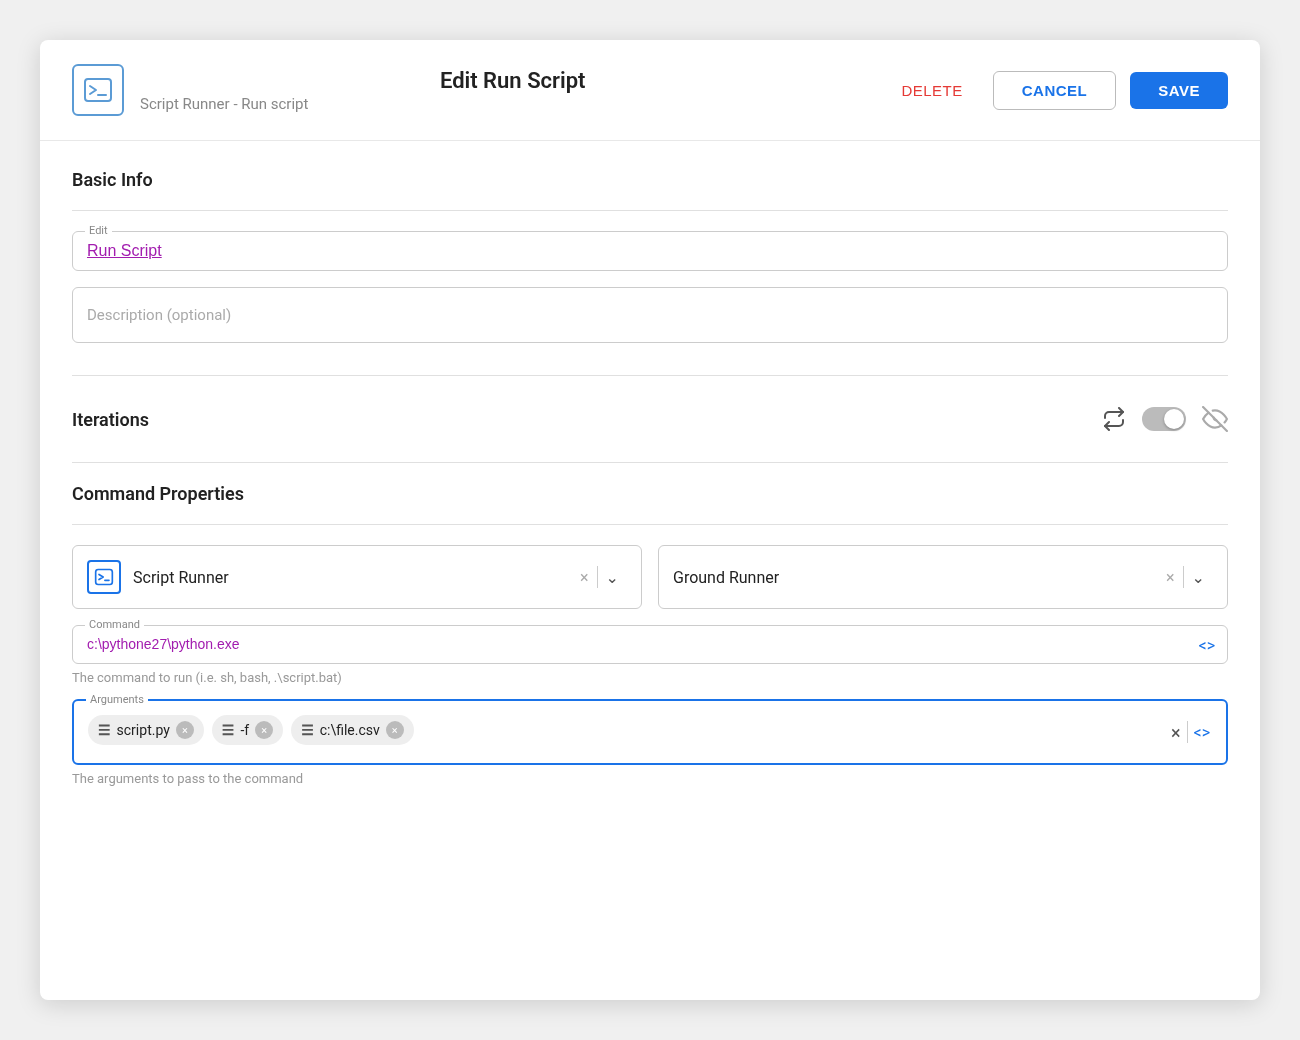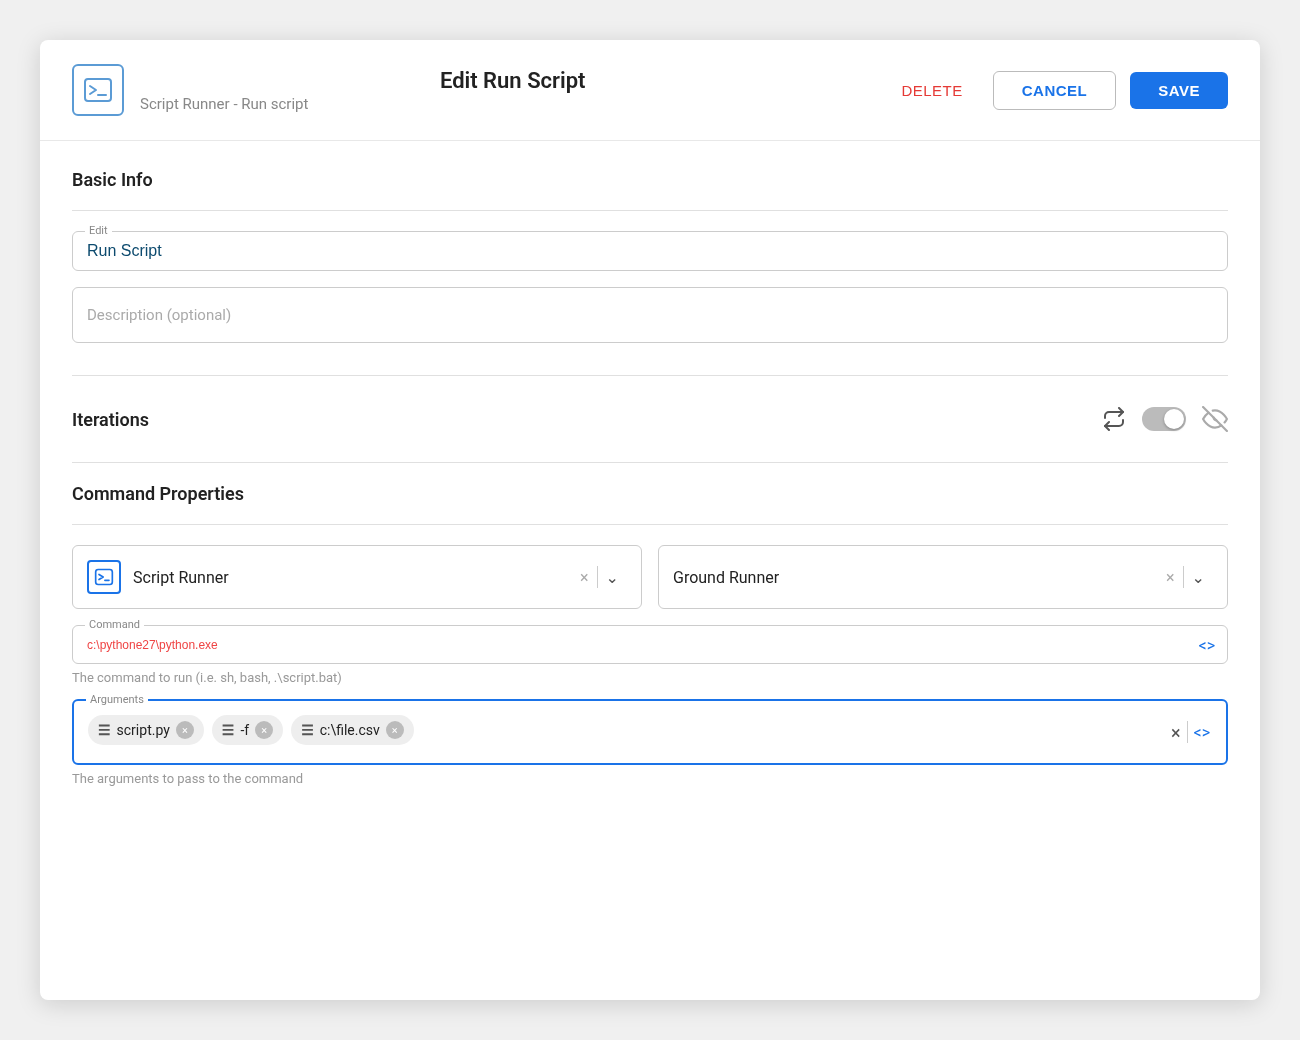--- a/index.html
+++ b/index.html
@@ -123,24 +123,25 @@
       position: absolute;
       top: -8px;
       left: 12px;
       background: #fff;
       padding: 0 4px;
     }
     .field-input {
       border: none;
       outline: none;
       font-size: 16px;
-      color: #0c4a6e;
+      color: #a21caf;
       width: 100%;
       background: transparent;
       padding-top: 2px;
+      text-decoration: underline;
     }
     .field-placeholder {
       border: 1px solid #ccc;
       border-radius: 6px;
       padding: 18px 14px;
       font-size: 15px;
       color: #aaa;
       background: #fff;
       margin-bottom: 32px;
     }
@@ -265,22 +266,22 @@
       color: #888;
       position: absolute;
       top: -8px;
       left: 12px;
       background: #fff;
       padding: 0 4px;
     }
     .command-field-input {
       border: none;
       outline: none;
-      font-size: 12px;
-      color: #ef4444;
+      font-size: 14px;
+      color: #a21caf;
       width: 100%;
       background: transparent;
       padding-top: 2px;
     }
     .command-field-code-icon {
       position: absolute;
       right: 12px;
       top: 50%;
       transform: translateY(-50%);
       color: #1a73e8;

